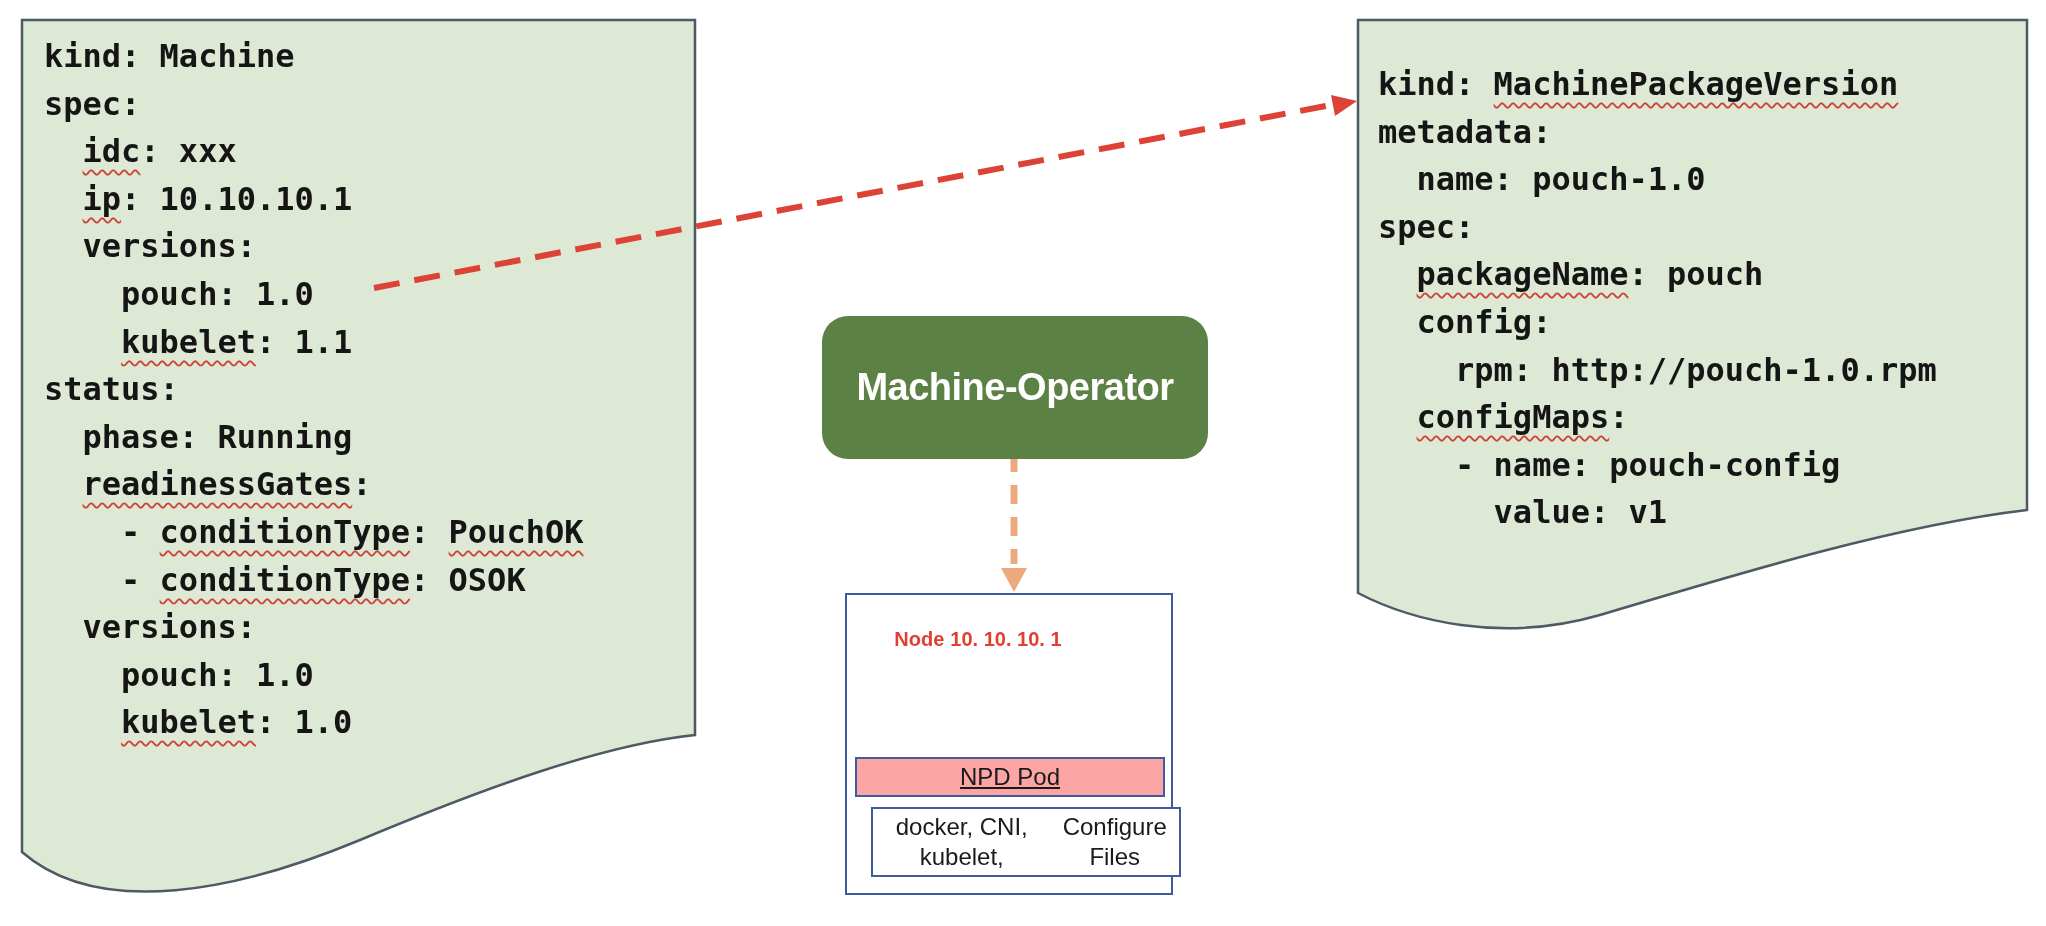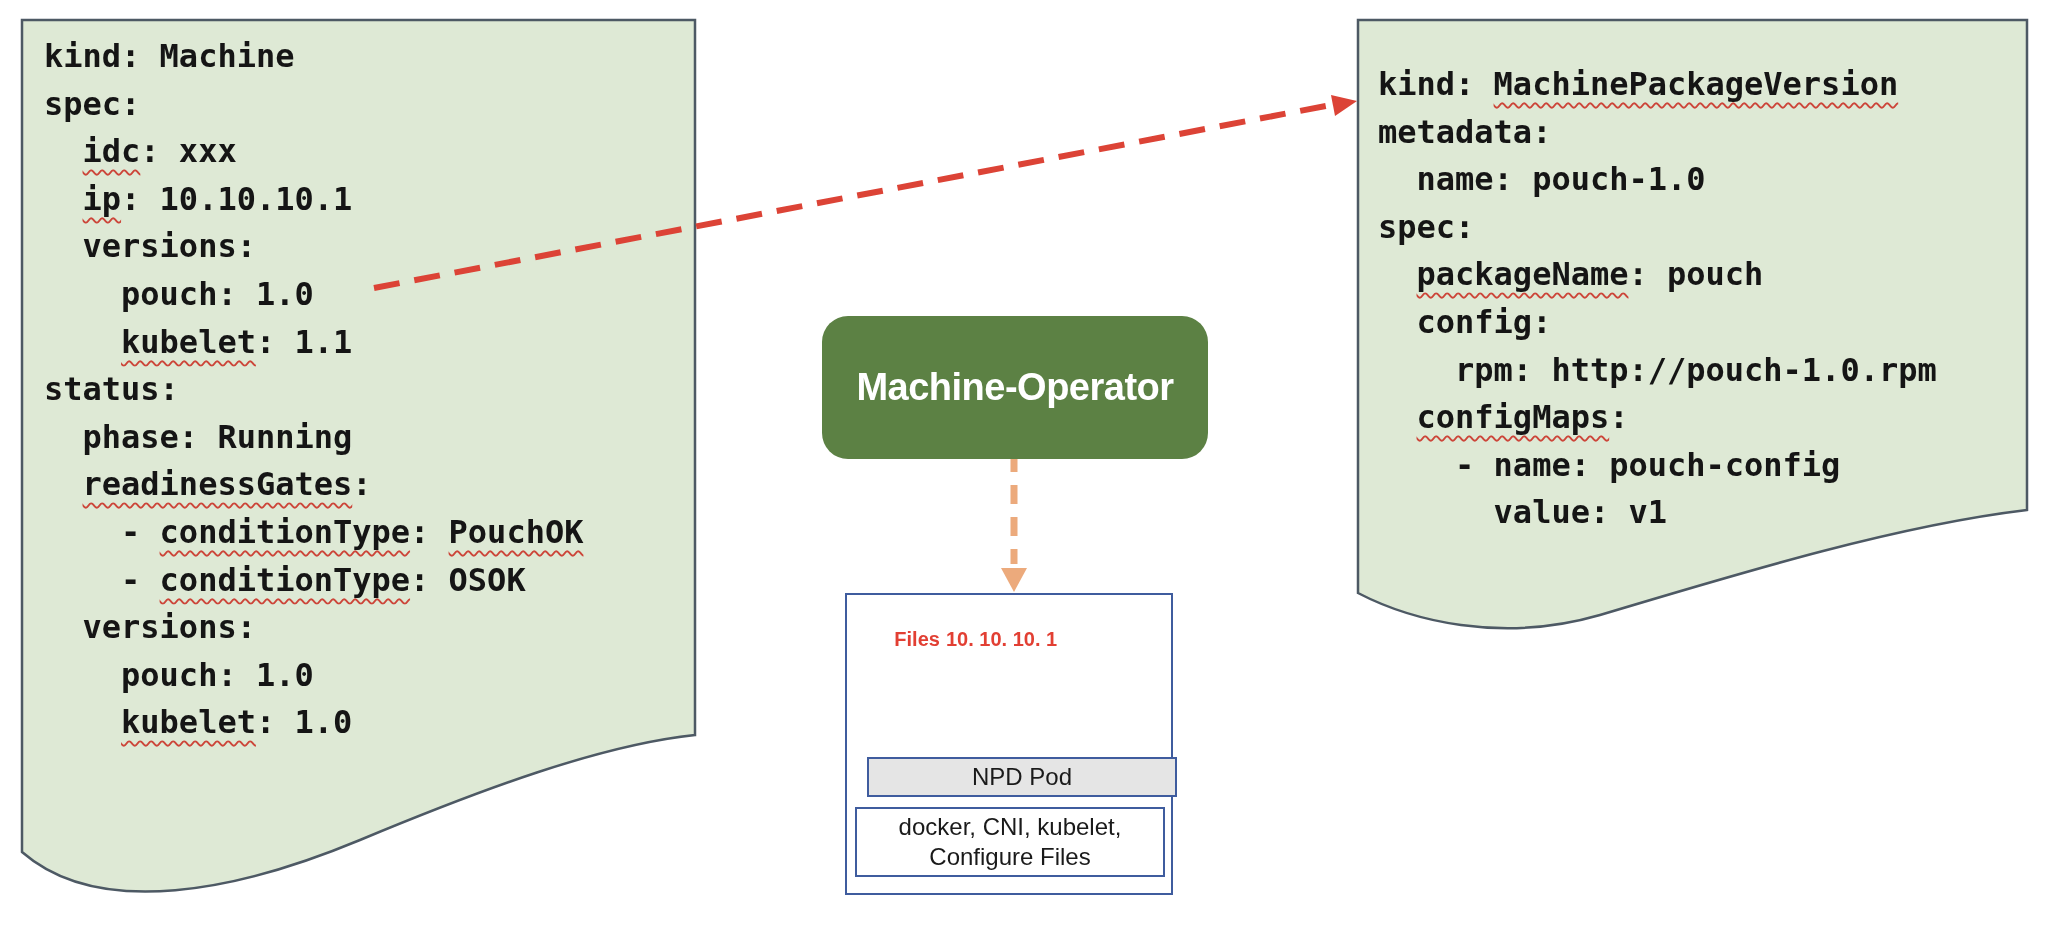--- a/index.html
+++ b/index.html
@@ -55,32 +55,32 @@
   }
   .node-label{
     position:absolute;left:14px;top:10px;
     color:#e23f33;
     font-size:20px;font-weight:bold;
     white-space:pre;
   }
   .node-ip{margin-left:6px;}
   .pod-box{
     position:absolute;
-    left:20px;top:162px;width:306px;height:36px;
+    left:8px;top:162px;width:306px;height:36px;
     border:2px solid #3f5c9e;
-    background:#e5e5e5;
+    background:#fca5a5;
     display:flex;align-items:center;justify-content:center;
-    font-size:24px;color:#1a1a1a;
+    font-size:24px;color:#1a1a1a;text-decoration:underline;
   }
   .runtime-box{
     position:absolute;
-    left:8px;top:212px;width:306px;height:66px;
+    left:24px;top:212px;width:306px;height:66px;
     border:2px solid #3f5c9e;
     background:#ffffff;
-    display:flex;flex-direction:column;align-items:center;justify-content:center;
+    display:flex;align-items:center;justify-content:center;
     font-size:24px;line-height:30px;color:#1a1a1a;
     text-align:center;
   }
 </style>
 </head>
 <body>
 
 <div class="canvas">
 
   <svg class="layer" viewBox="0 0 2046 926">
@@ -99,21 +99,21 @@
   <div class="yaml" style="left:44px;top:33px;"><div class="yline"><span>kind</span><span>: </span><span>Machine</span></div><div class="yline"><span>spec</span><span>:</span></div><div class="yline"><span>  </span><span class="sq">idc</span><span>: </span><span>xxx</span></div><div class="yline"><span>  </span><span class="sq">ip</span><span>: 10.10.10.1</span></div><div class="yline"><span>  </span><span>versions</span><span>:</span></div><div class="yline"><span>    </span><span>pouch</span><span>: 1.0</span></div><div class="yline"><span>    </span><span class="sq">kubelet</span><span>: 1.1</span></div><div class="yline"><span>status</span><span>:</span></div><div class="yline"><span>  </span><span>phase</span><span>: </span><span>Running</span></div><div class="yline"><span>  </span><span class="sq">readinessGates</span><span>:</span></div><div class="yline"><span>    - </span><span class="sq">conditionType</span><span>: </span><span class="sq">PouchOK</span></div><div class="yline"><span>    - </span><span class="sq">conditionType</span><span>: </span><span>OSOK</span></div><div class="yline"><span>  </span><span>versions</span><span>:</span></div><div class="yline"><span>    </span><span>pouch</span><span>: 1.0</span></div><div class="yline"><span>    </span><span class="sq">kubelet</span><span>: 1.0</span></div></div>
 
   <div class="yaml" style="left:1378px;top:61px;"><div class="yline"><span>kind</span><span>: </span><span class="sq">MachinePackageVersion</span></div><div class="yline"><span>metadata</span><span>:</span></div><div class="yline"><span>  </span><span>name</span><span>: </span><span>pouch</span><span>-1.0</span></div><div class="yline"><span>spec</span><span>:</span></div><div class="yline"><span>  </span><span class="sq">packageName</span><span>: </span><span>pouch</span></div><div class="yline"><span>  </span><span>config</span><span>:</span></div><div class="yline"><span>    </span><span>rpm</span><span>: </span><span>http</span><span>://</span><span>pouch</span><span>-1.0.</span><span>rpm</span></div><div class="yline"><span>  </span><span class="sq">configMaps</span><span>:</span></div><div class="yline"><span>    - </span><span>name</span><span>: </span><span>pouch</span><span>-</span><span>config</span></div><div class="yline"><span>      </span><span>value</span><span>: </span><span>v1</span></div></div>
 
   <div class="op-box">
     <span>Machine-Operator</span>
   </div>
 
   <div class="node-box">
     <div class="node-label">
-      <span>Files</span><span class="node-ip">10. 10. 10. 1</span>
+      <span>Node</span><span class="node-ip">10. 10. 10. 1</span>
     </div>
     <div class="pod-box">
       <span>NPD Pod</span>
     </div>
     <div class="runtime-box">
       <div>docker, CNI, kubelet,</div>
       <div>Configure Files</div>
     </div>
   </div>
 

